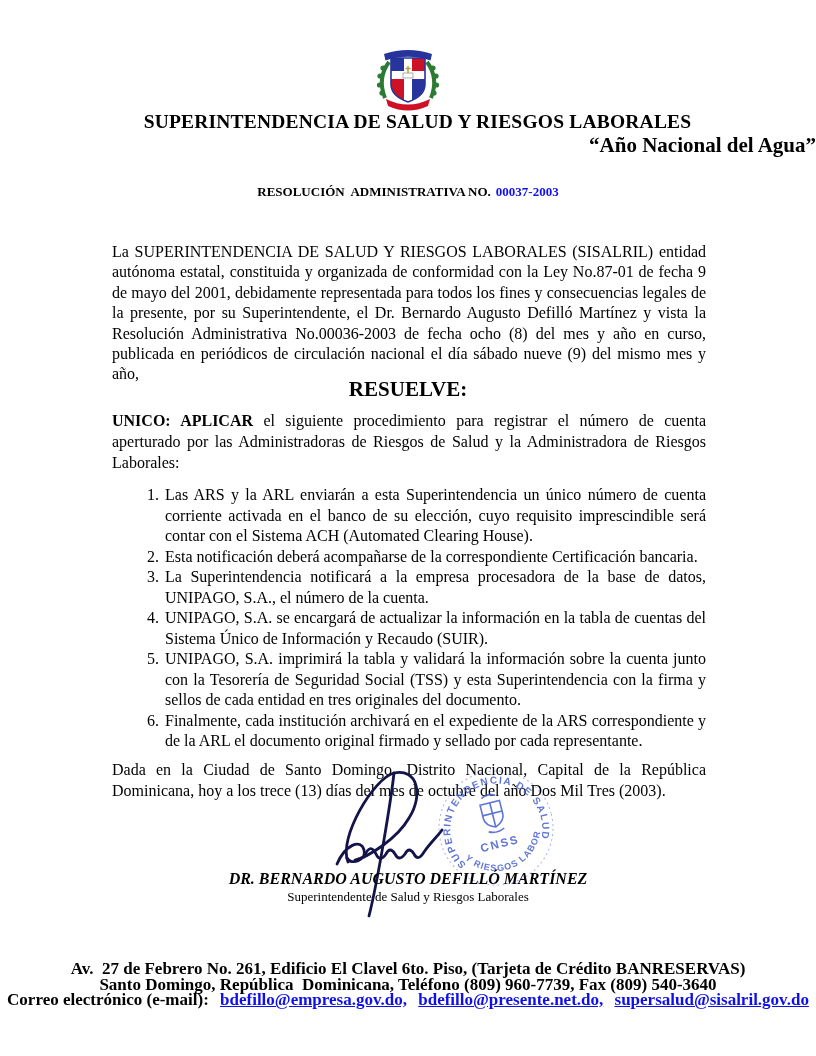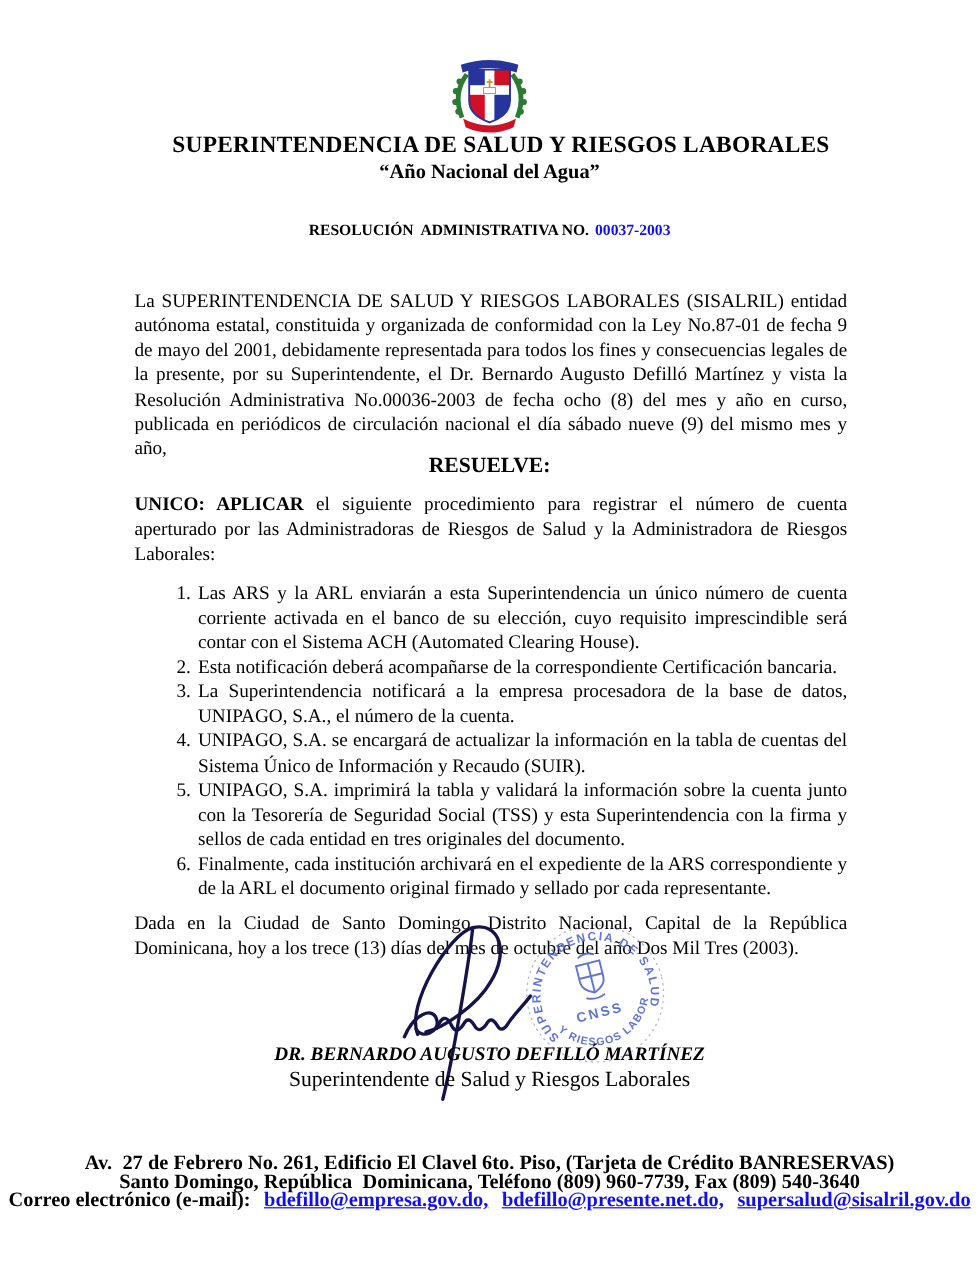--- a/index.html
+++ b/index.html
@@ -6,37 +6,37 @@
   .page{
     position:relative; width:816px; height:1056px; background:#ffffff;
     font-family:"Liberation Serif", serif; color:#000; overflow:hidden;
   }
   .abs{position:absolute;}
   .centered{left:0; right:0; text-align:center;}
   .pre{white-space:pre-wrap;}
   
   .coat{left:369px; top:44px; width:78px; height:72px;}
   .org-name{top:111px; font-weight:bold; font-size:19.5px; letter-spacing:.2px;padding-left:19px;}
-  .motto{top:133px; font-weight:bold; font-size:17px;}
+  .motto{top:133px; font-weight:bold; font-size:21px;text-align:right;}
   .resolution-line{top:184px; font-weight:bold; font-size:13px;}
   .resolution-number{color:#0f0fee; margin-left:5px;}
   
   .col{left:112px; width:594px; font-size:16px; text-align:justify;}
   .intro{top:242px; line-height:20.4px;}
-  .resuelve{top:377px; font-weight:bold; font-size:18px;}
+  .resuelve{top:377px; font-weight:bold; font-size:21px;}
   .unico{top:410px; line-height:21px;}
   .list-wrap{top:485px;}
   .list-wrap ol{margin:0; padding:0 0 0 51px; line-height:20.5px;}
   .list-wrap li{padding-left:2px; margin:0;}
   .closing{top:760px; line-height:20.8px;}
   
   .seal{left:434px; top:766px; width:124px; height:124px; opacity:.88;}
   .signature{left:324px; top:758px; width:130px; height:162px;}
   .sig-name{top:870px; font-weight:bold; font-size:16px;font-style:italic;}
-  .sig-title{top:889px; font-size:18px;}
+  .sig-title{top:889px; font-size:13px;}
   
   .footer{top:961px; font-weight:bold; font-size:17px; line-height:15.5px;}
   .footer a{color:#0f0fee; text-decoration:underline; cursor:pointer;}
   .footer .em{margin-left:7px;}
   .seal-text{font-family:"Liberation Sans", sans-serif; font-weight:bold; fill:#4a63cf;}
 </style>
 </head>
 <body>
 
 <div class="page">

